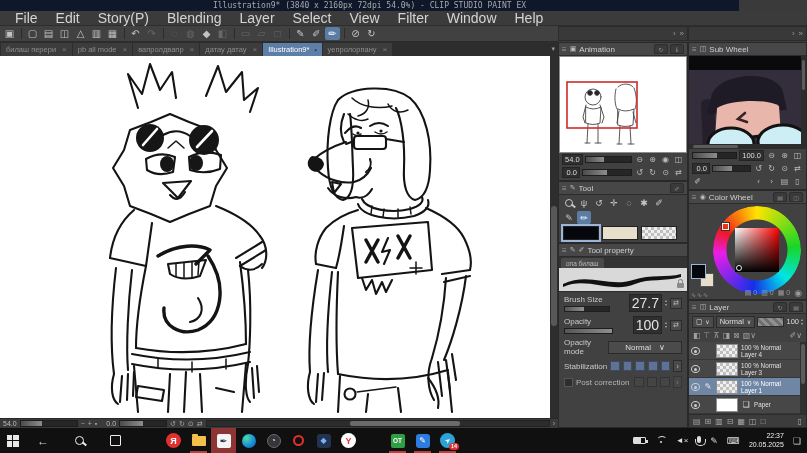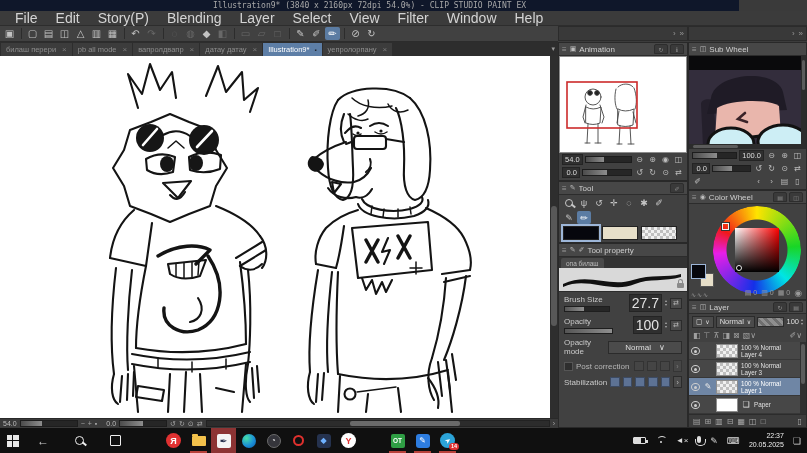--- a/index.html
+++ b/index.html
@@ -504,35 +504,35 @@
         <span class="sbtn">⇄</span>
       </div>
       <div class="prow">
         <span style="flex:1">Opacity mode</span>
         <div class="ddown">
           <span>Normal</span>
           <span>∨</span>
         </div>
       </div>
       <div class="prow">
-        <span class="cbox"></span>
-        <span style="flex:1;color:#b5b5b5">Post correction</span>
-        <span class="seg dim"></span>
-        <span class="seg dim"></span>
-        <span class="seg dim"></span>
-        <span class="segbtn" style="opacity:.5">›</span>
-      </div>
-      <div class="prow">
         <span style="flex:1">Stabilization</span>
         <span class="seg"></span>
         <span class="seg"></span>
         <span class="seg"></span>
         <span class="seg"></span>
         <span class="seg"></span>
         <span class="segbtn">›</span>
+      </div>
+      <div class="prow">
+        <span class="cbox"></span>
+        <span style="flex:1;color:#b5b5b5">Post correction</span>
+        <span class="seg dim"></span>
+        <span class="seg dim"></span>
+        <span class="seg dim"></span>
+        <span class="segbtn" style="opacity:.5">›</span>
       </div>
     </div>
 
     <div class="panel" style="left:130px;top:16px;width:119px;height:148px">
       <div class="phead">
         <span class="ham">≡</span>
         <span class="picon">◫</span>
         <span class="ptitle">Sub Wheel</span>
       </div>
       <div class="sv-img">

